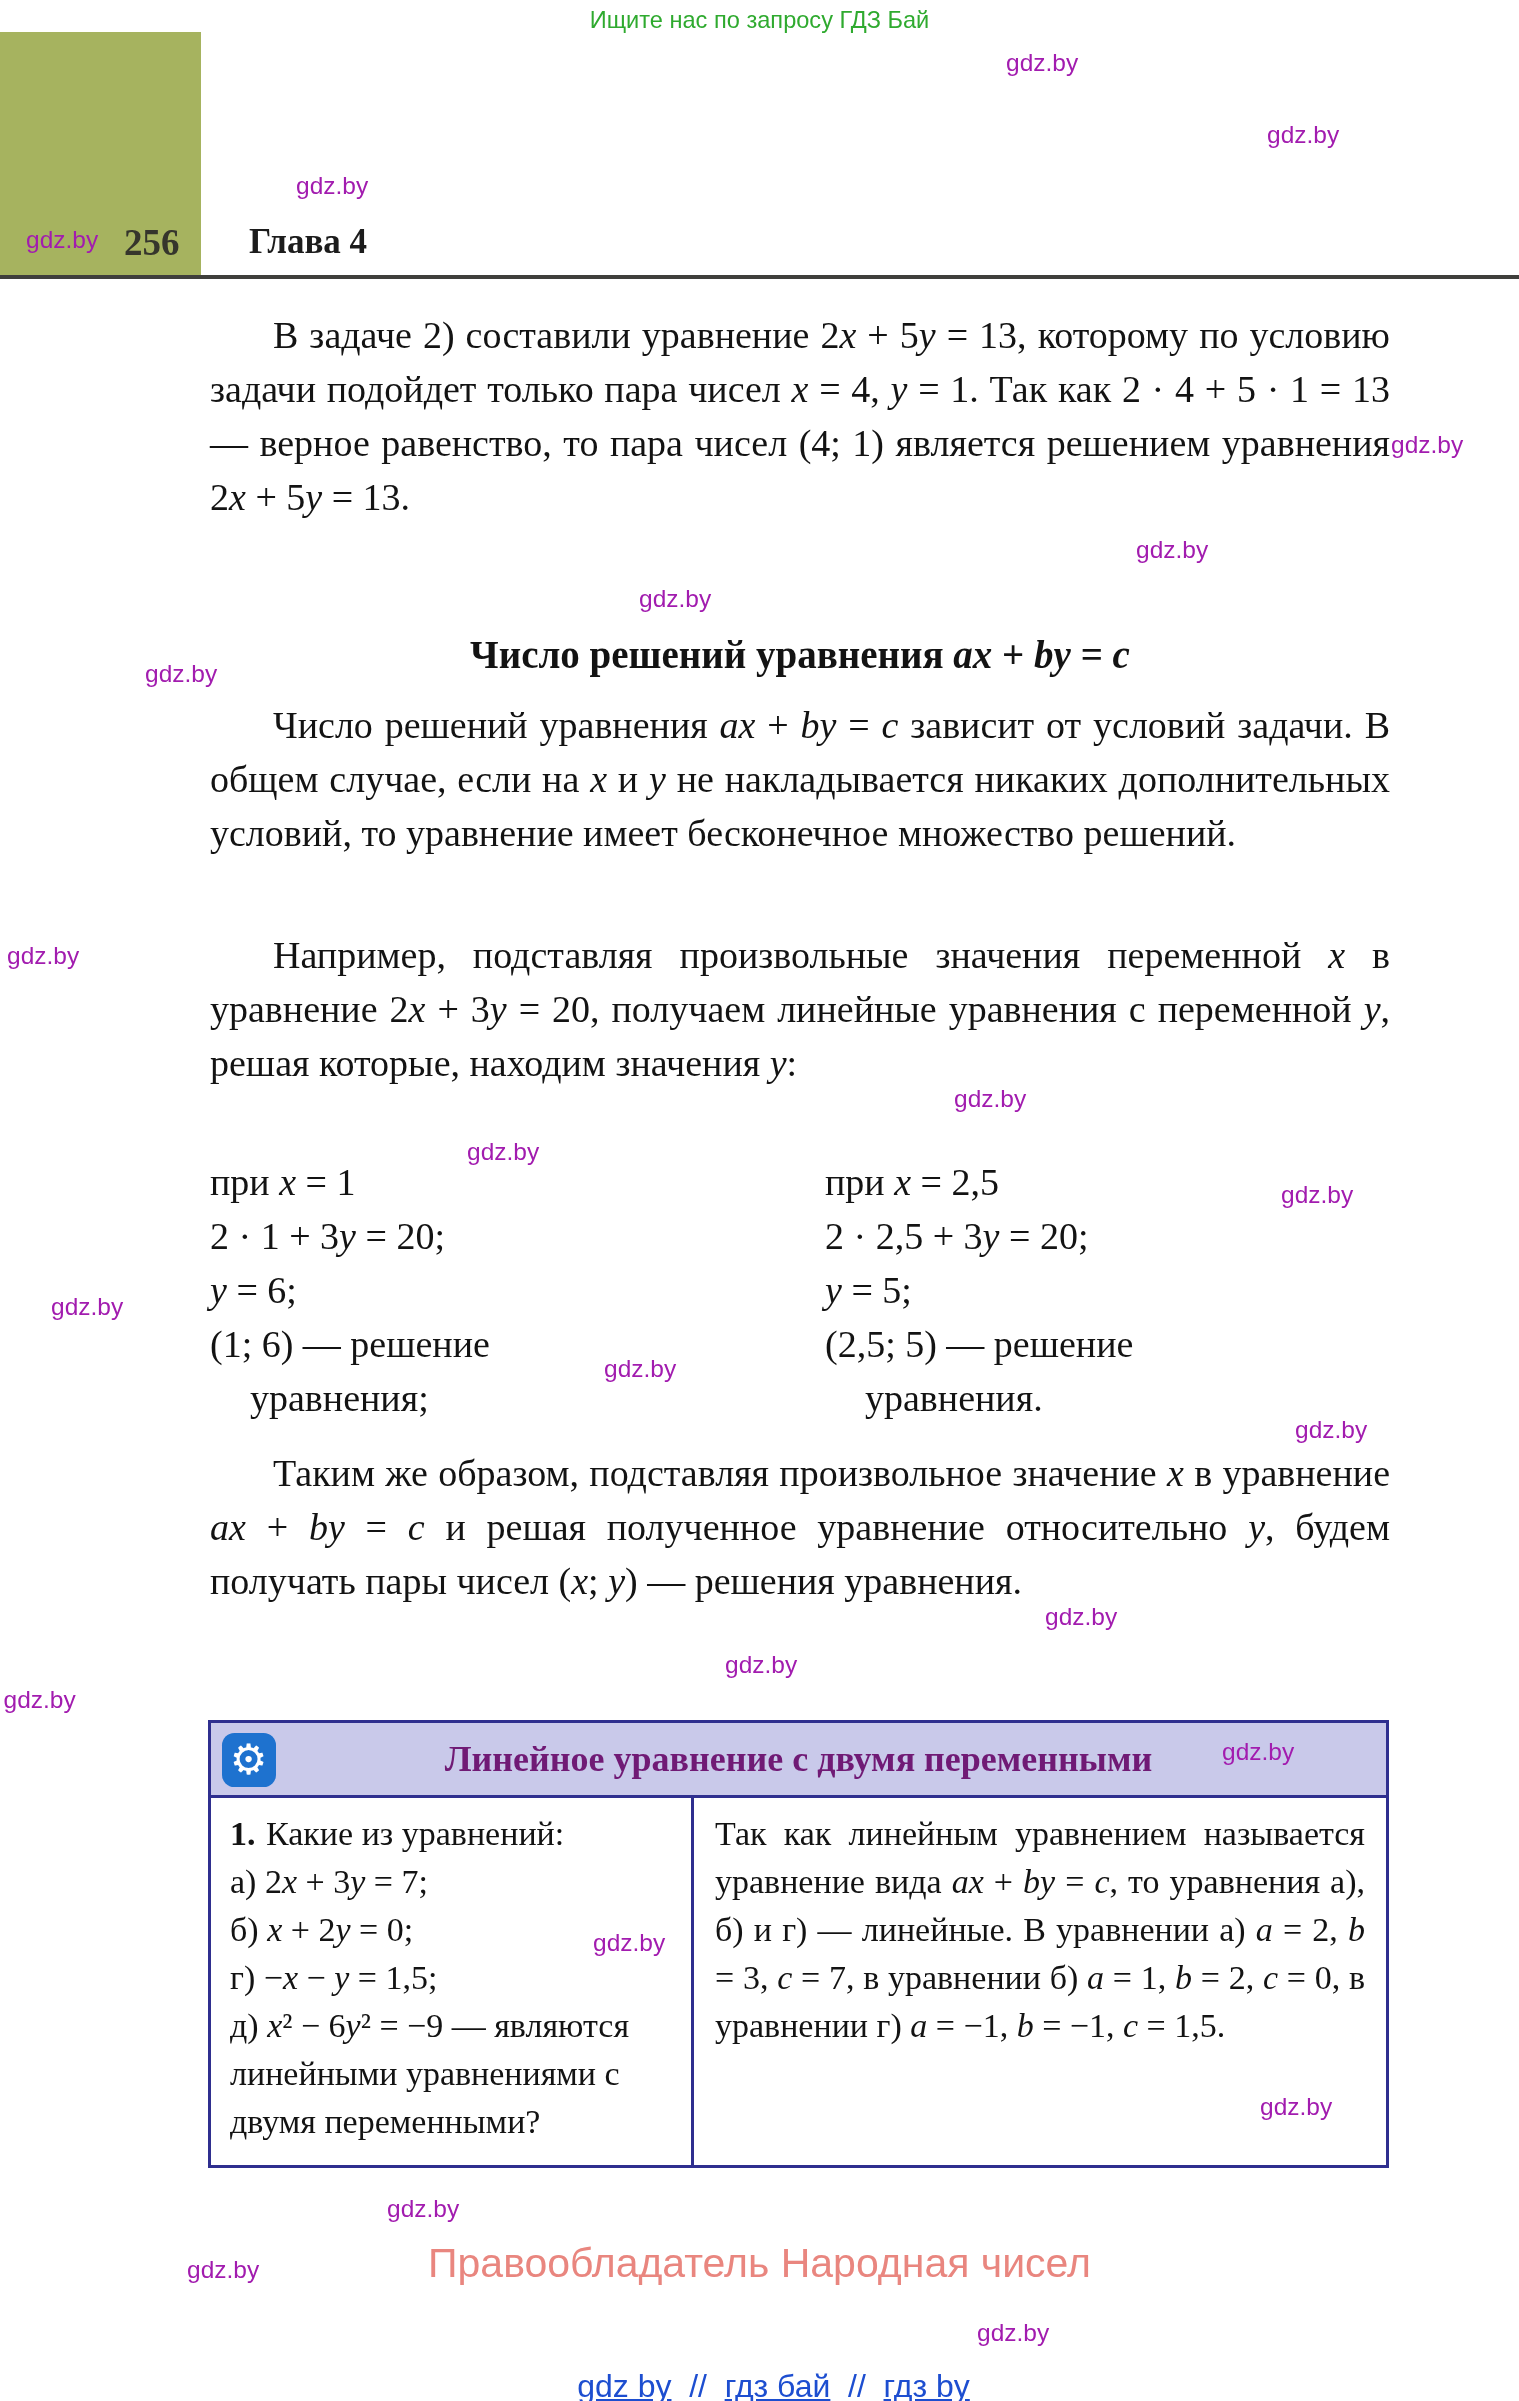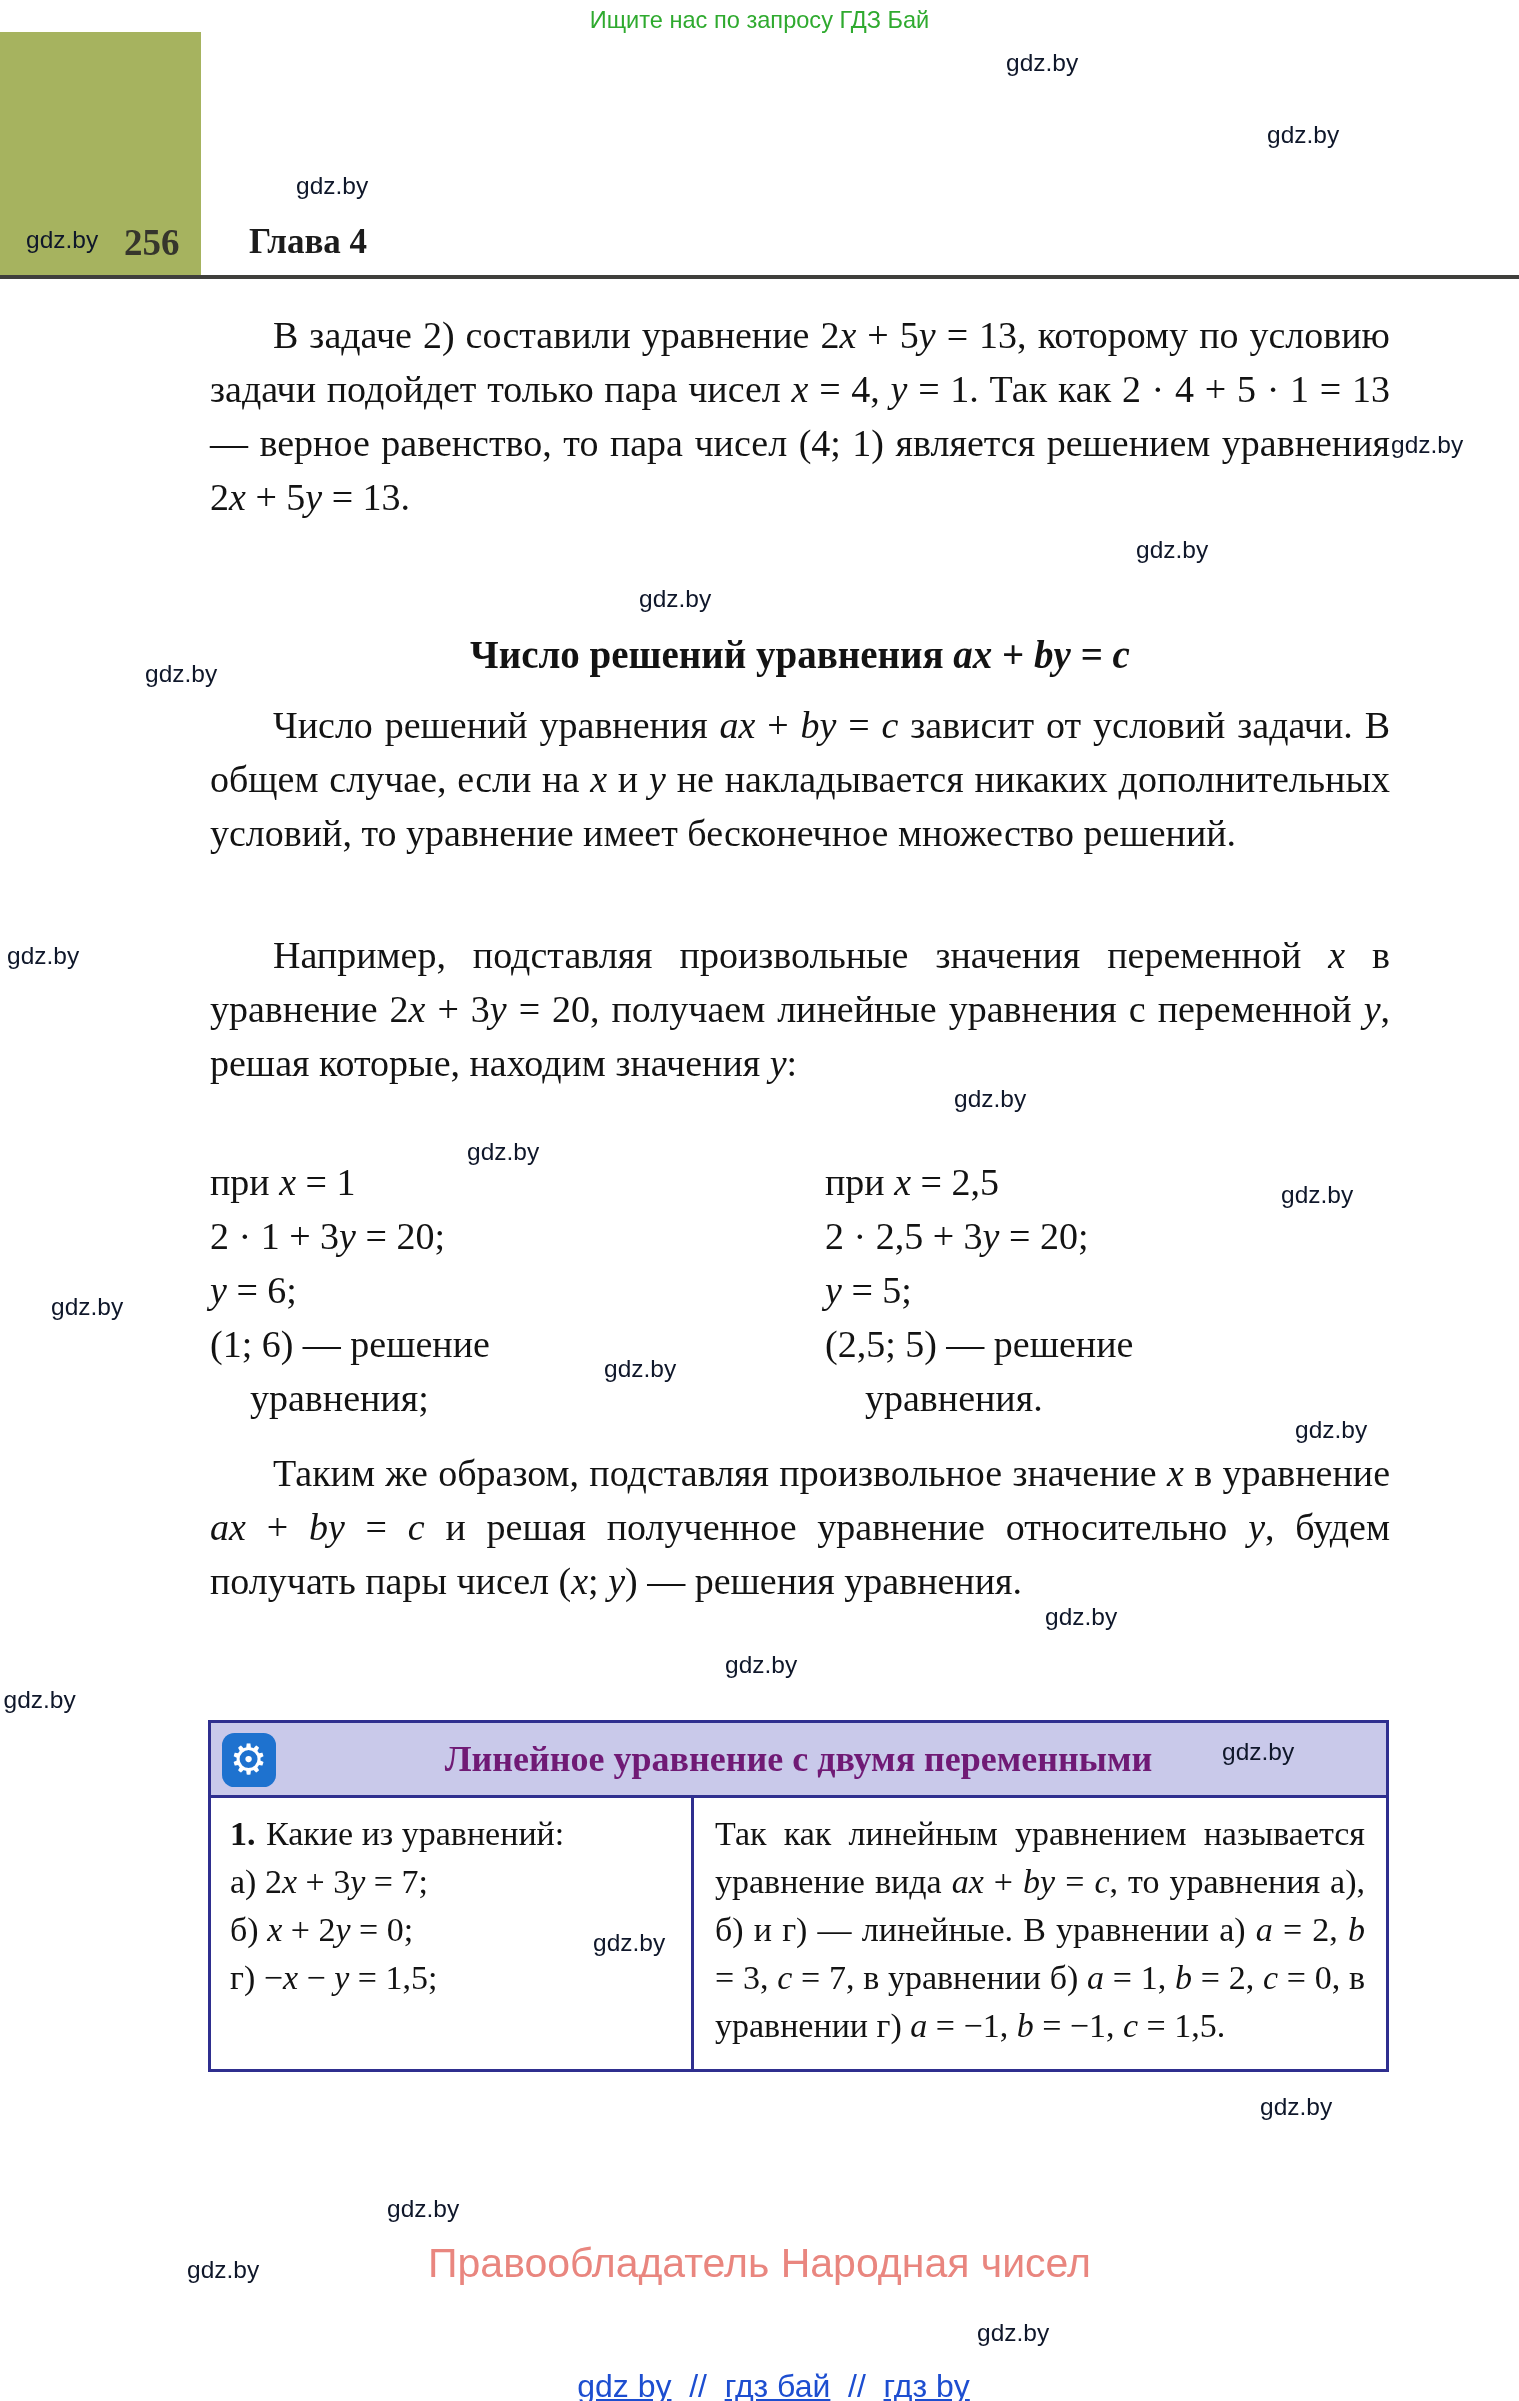--- a/index.html
+++ b/index.html
@@ -9,21 +9,21 @@
     font-family:"Liberation Serif", serif; color:#131313;
     overflow:hidden;
   }
   .promo {
     position:absolute; top:7px; left:0; width:100%; text-align:center;
     font-family:"Liberation Sans", sans-serif; font-size:23.6px; color:#2faa2f;
     z-index:12;
   }
   .wm {
     position:absolute; font-family:"Liberation Sans", sans-serif;
-    font-size:24.5px; color:#0f172a; z-index:10; white-space:nowrap;
+    font-size:24.5px; color:#a21caf; z-index:10; white-space:nowrap;
   }
   .olive { position:absolute; left:0; top:31.5px; width:201px; height:245px; background:#a6b35f; z-index:1; }
   .rule  { position:absolute; left:0; top:275px; width:1519px; height:3.5px; background:#3f3f3c; z-index:2; }
   .pagenum { position:absolute; left:124px; top:221px; font-size:37px; font-weight:bold; color:#35352c; z-index:3; }
   .chapter { position:absolute; left:249px; top:222px; font-size:35px; font-weight:bold; color:#1c1c1c; z-index:3; }
 
   .para {
     position:absolute; left:210px; width:1180px;
     font-size:38px; line-height:54px; text-align:justify; z-index:2;
   }
@@ -125,20 +125,21 @@
         <span>⚙</span>
       </div>
       <div class="box-title">Линейное уравнение с двумя переменными</div>
     </div>
     <div class="box-body">
       <div class="box-q">
         <div><span class="bd qnum">1.</span><span>Какие из уравнений:</span></div>
         <div><span>а) 2</span><span class="it">x</span><span> + 3</span><span class="it">y</span><span> = 7;</span></div>
         <div><span>б) </span><span class="it">x</span><span> + 2</span><span class="it">y</span><span> = 0;</span></div>
         <div><span>г) −</span><span class="it">x</span><span> − </span><span class="it">y</span><span> = 1,5;</span></div>
+        <div><span>д) </span><span class="it">x</span><span>² − 6</span><span class="it">y</span><span>² = −9 — являются линейными уравнениями с двумя переменными?</span></div>
       </div>
       <div class="box-a"><span>Так как линейным уравнением называется уравнение вида </span><span class="it">ax</span><span> + </span><span class="it">by</span><span> = </span><span class="it">c</span><span>, то уравнения а), б) и г) — линейные. В уравнении а) </span><span class="it">a</span><span> = 2, </span><span class="it">b</span><span> = 3, </span><span class="it">c</span><span> = 7, в уравнении б) </span><span class="it">a</span><span> = 1, </span><span class="it">b</span><span> = 2, </span><span class="it">c</span><span> = 0, в уравнении г) </span><span class="it">a</span><span> = −1, </span><span class="it">b</span><span> = −1, </span><span class="it">c</span><span> = 1,5.</span></div>
     </div>
   </div>
 
   <div class="copyright">Правообладатель Народная чисел</div>
 
   <div class="links">
     <span class="lnk">gdz by</span>
     <span class="sep">//</span>

